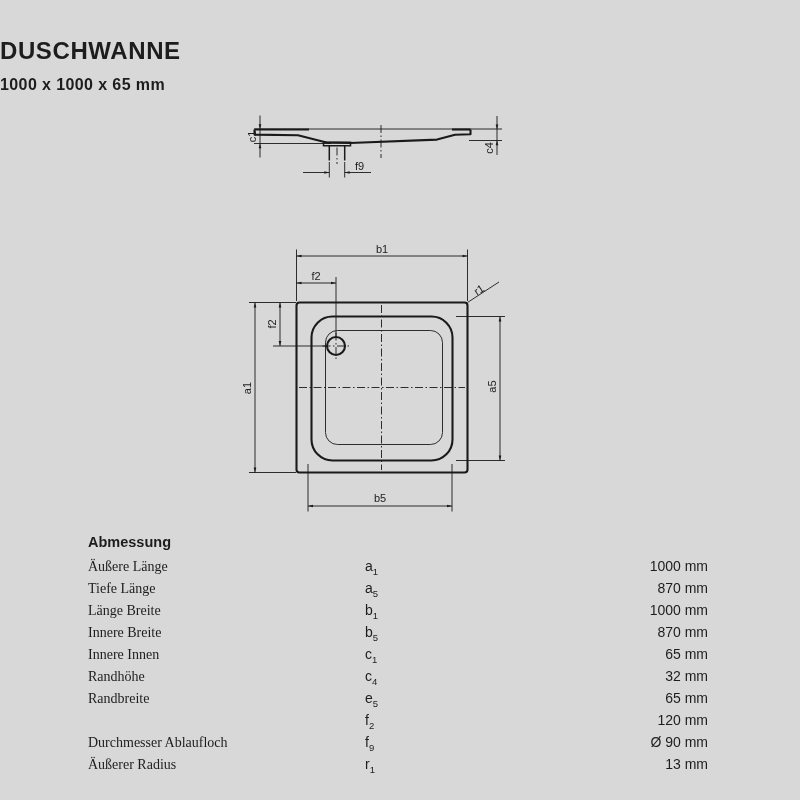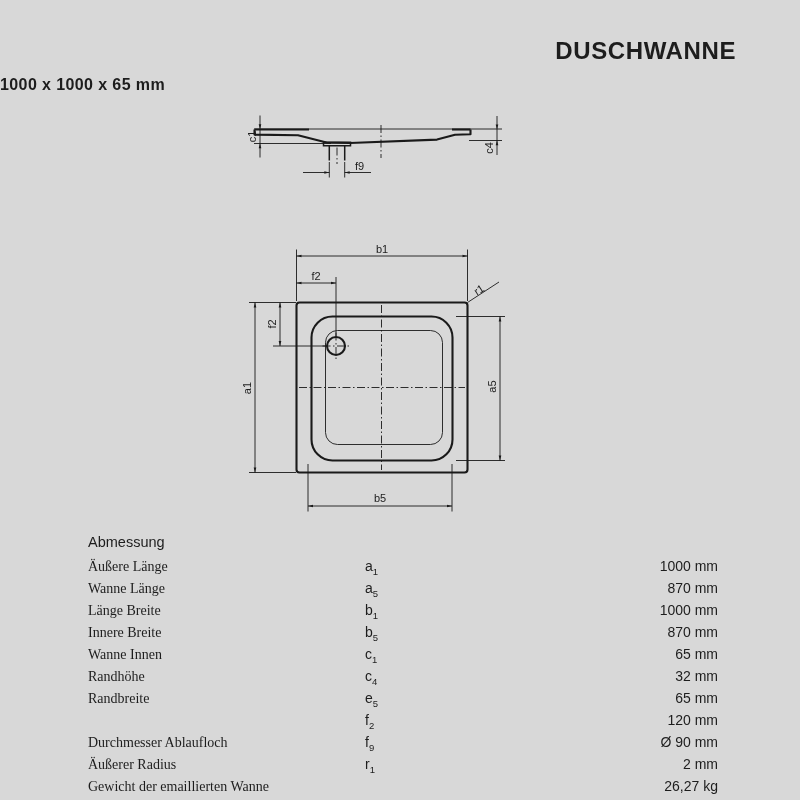--- a/index.html
+++ b/index.html
@@ -6,48 +6,48 @@
   body {
     width:800px; height:800px;
     background:#d8d8d8;
     font-family:"Liberation Sans", sans-serif;
     color:#1d1d1d;
     position:relative;
     overflow:hidden;
   }
   .title {
     position:absolute; top:37px; left:0; width:736px;
-    text-align:right; font-weight:bold; font-size:24px; letter-spacing:0.6px;
+    text-align:left; font-weight:bold; font-size:24px; letter-spacing:0.6px;
   }
   .subtitle {
     position:absolute; top:76px; left:0; width:736px;
     text-align:left; font-weight:bold; font-size:16px; letter-spacing:0.4px;
   }
   svg.sideview { position:absolute; left:200px; top:100px; }
   svg.topview  { position:absolute; left:235px; top:240px; }
   svg text {
     font-family:"Liberation Sans", sans-serif;
     font-size:11px; fill:#1d1d1d;
   }
   .thin   { stroke:#1a1a1a; stroke-width:0.9; fill:none; }
   .thick  { stroke:#1a1a1a; stroke-width:2.1; fill:none; stroke-linejoin:round; }
   .med    { stroke:#1a1a1a; stroke-width:1.5; fill:none; }
   .cl     { stroke:#1a1a1a; stroke-width:0.9; fill:none; stroke-dasharray:8 2.5 1.5 2.5; }
   .arr    { fill:#1a1a1a; stroke:none; }
 
   .spec-table { position:absolute; left:88px; top:529px; width:630px; font-size:14px; }
   .thead {
     display:flex; justify-content:space-between;
-    font-weight:normal; font-size:14.5px; height:26px; line-height:26px;
+    font-weight:bold; font-size:14.5px; height:26px; line-height:26px;
   }
   .trow { position:relative; height:22px; line-height:22px; }
   .tlabel { display:inline-block;font-family:Liberation Serif, serif; }
   .tsym  { position:absolute; left:277px; top:0; }
   .tsym sub { font-size:9.5px; }
-  .tvalue { position:absolute; right:0; top:0; }
+  .tvalue { position:absolute; right:10px; top:0; }
 </style>
 </head>
 <body>
 
 <div class="title">DUSCHWANNE</div>
 <div class="subtitle">1000 x 1000 x 65 mm</div>
 
 <svg class="sideview" width="330" height="110" viewBox="200 100 330 110">
   <g>
     <path class="thin" d="M254,129 H502"></path>
@@ -152,36 +152,36 @@
   <div class="thead">
     <span>Abmessung</span>
   </div>
 
   <div class="trow">
     <span class="tlabel">Äußere Länge</span>
     <span class="tsym"><span>a</span><sub>1</sub></span>
     <span class="tvalue">1000 mm</span>
   </div>
   <div class="trow">
-    <span class="tlabel">Wanne Länge</span>
+    <span class="tlabel">Tiefe Länge</span>
     <span class="tsym"><span>a</span><sub>5</sub></span>
     <span class="tvalue">870 mm</span>
   </div>
   <div class="trow">
     <span class="tlabel">Länge Breite</span>
     <span class="tsym"><span>b</span><sub>1</sub></span>
     <span class="tvalue">1000 mm</span>
   </div>
   <div class="trow">
     <span class="tlabel">Innere Breite</span>
     <span class="tsym"><span>b</span><sub>5</sub></span>
     <span class="tvalue">870 mm</span>
   </div>
   <div class="trow">
-    <span class="tlabel">Wanne Innen</span>
+    <span class="tlabel">Innere Innen</span>
     <span class="tsym"><span>c</span><sub>1</sub></span>
     <span class="tvalue">65 mm</span>
   </div>
   <div class="trow">
     <span class="tlabel">Randhöhe</span>
     <span class="tsym"><span>c</span><sub>4</sub></span>
     <span class="tvalue">32 mm</span>
   </div>
   <div class="trow">
     <span class="tlabel">Randbreite</span>
@@ -193,20 +193,15 @@
     <span class="tvalue">120 mm</span>
   </div>
   <div class="trow">
     <span class="tlabel">Durchmesser Ablaufloch</span>
     <span class="tsym"><span>f</span><sub>9</sub></span>
     <span class="tvalue">Ø 90 mm</span>
   </div>
   <div class="trow">
     <span class="tlabel">Äußerer Radius</span>
     <span class="tsym"><span>r</span><sub>1</sub></span>
-    <span class="tvalue">2 mm</span>
-  </div>
-  <div class="trow">
-    <span class="tlabel">Gewicht der emaillierten Wanne</span>
-    <span class="tsym"><span></span><sub></sub></span>
-    <span class="tvalue">26,27 kg</span>
+    <span class="tvalue">13 mm</span>
   </div>
 </div>
 
 </body></html>

